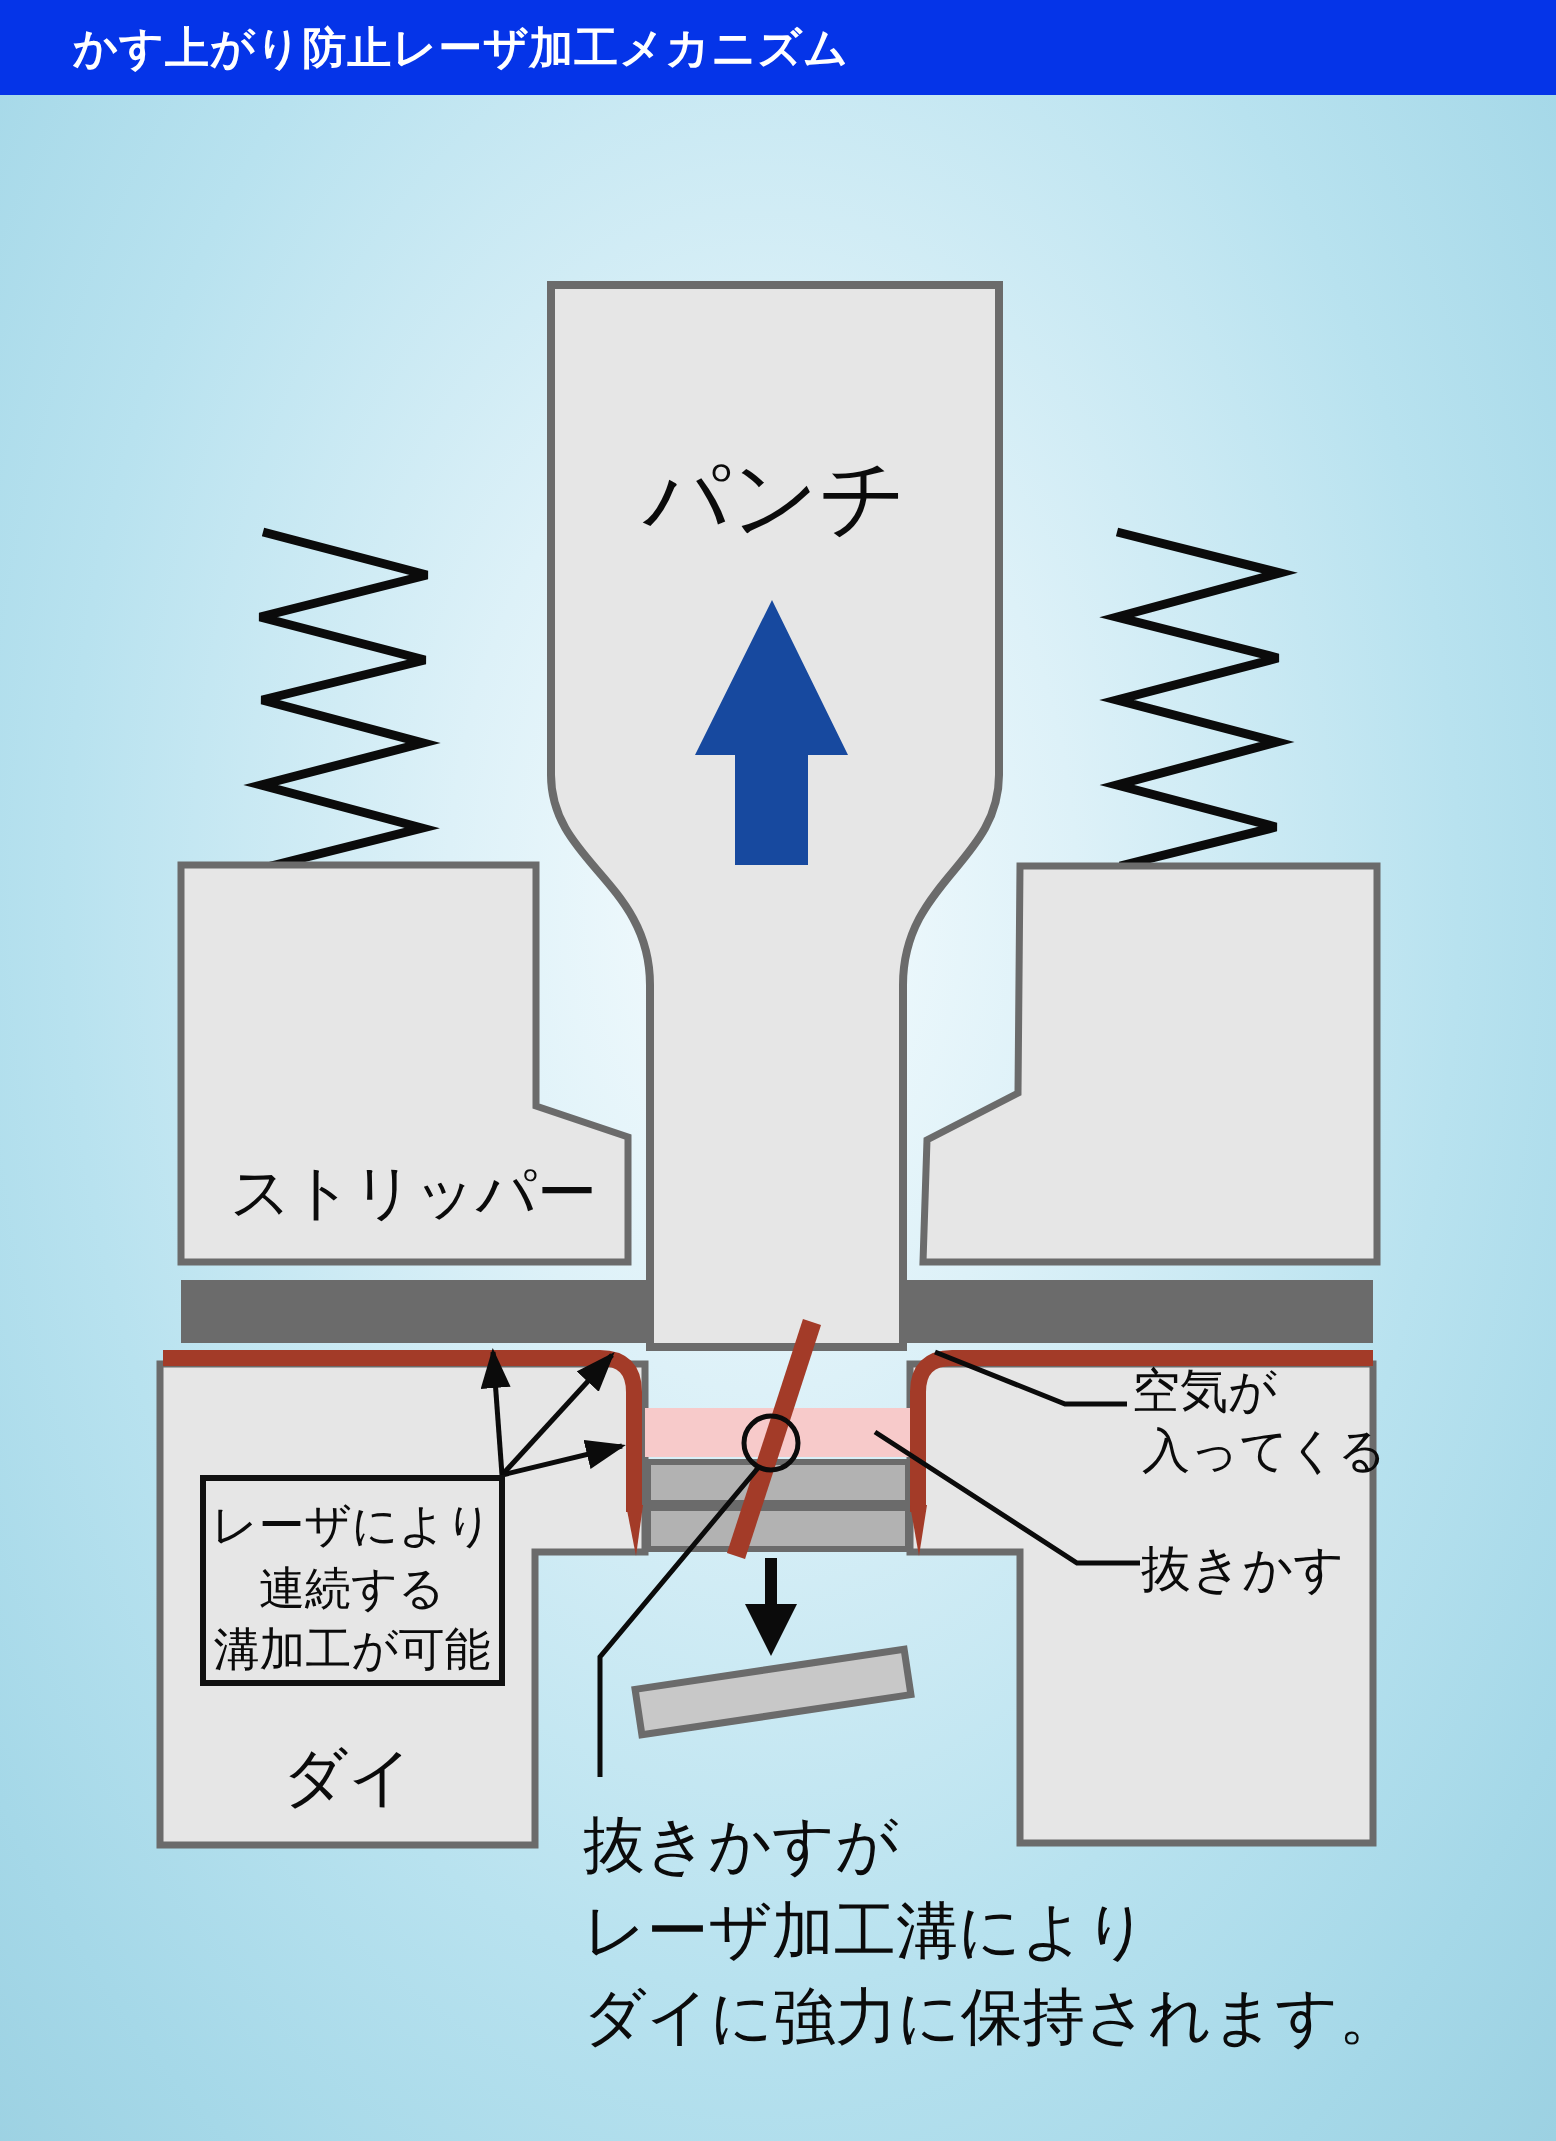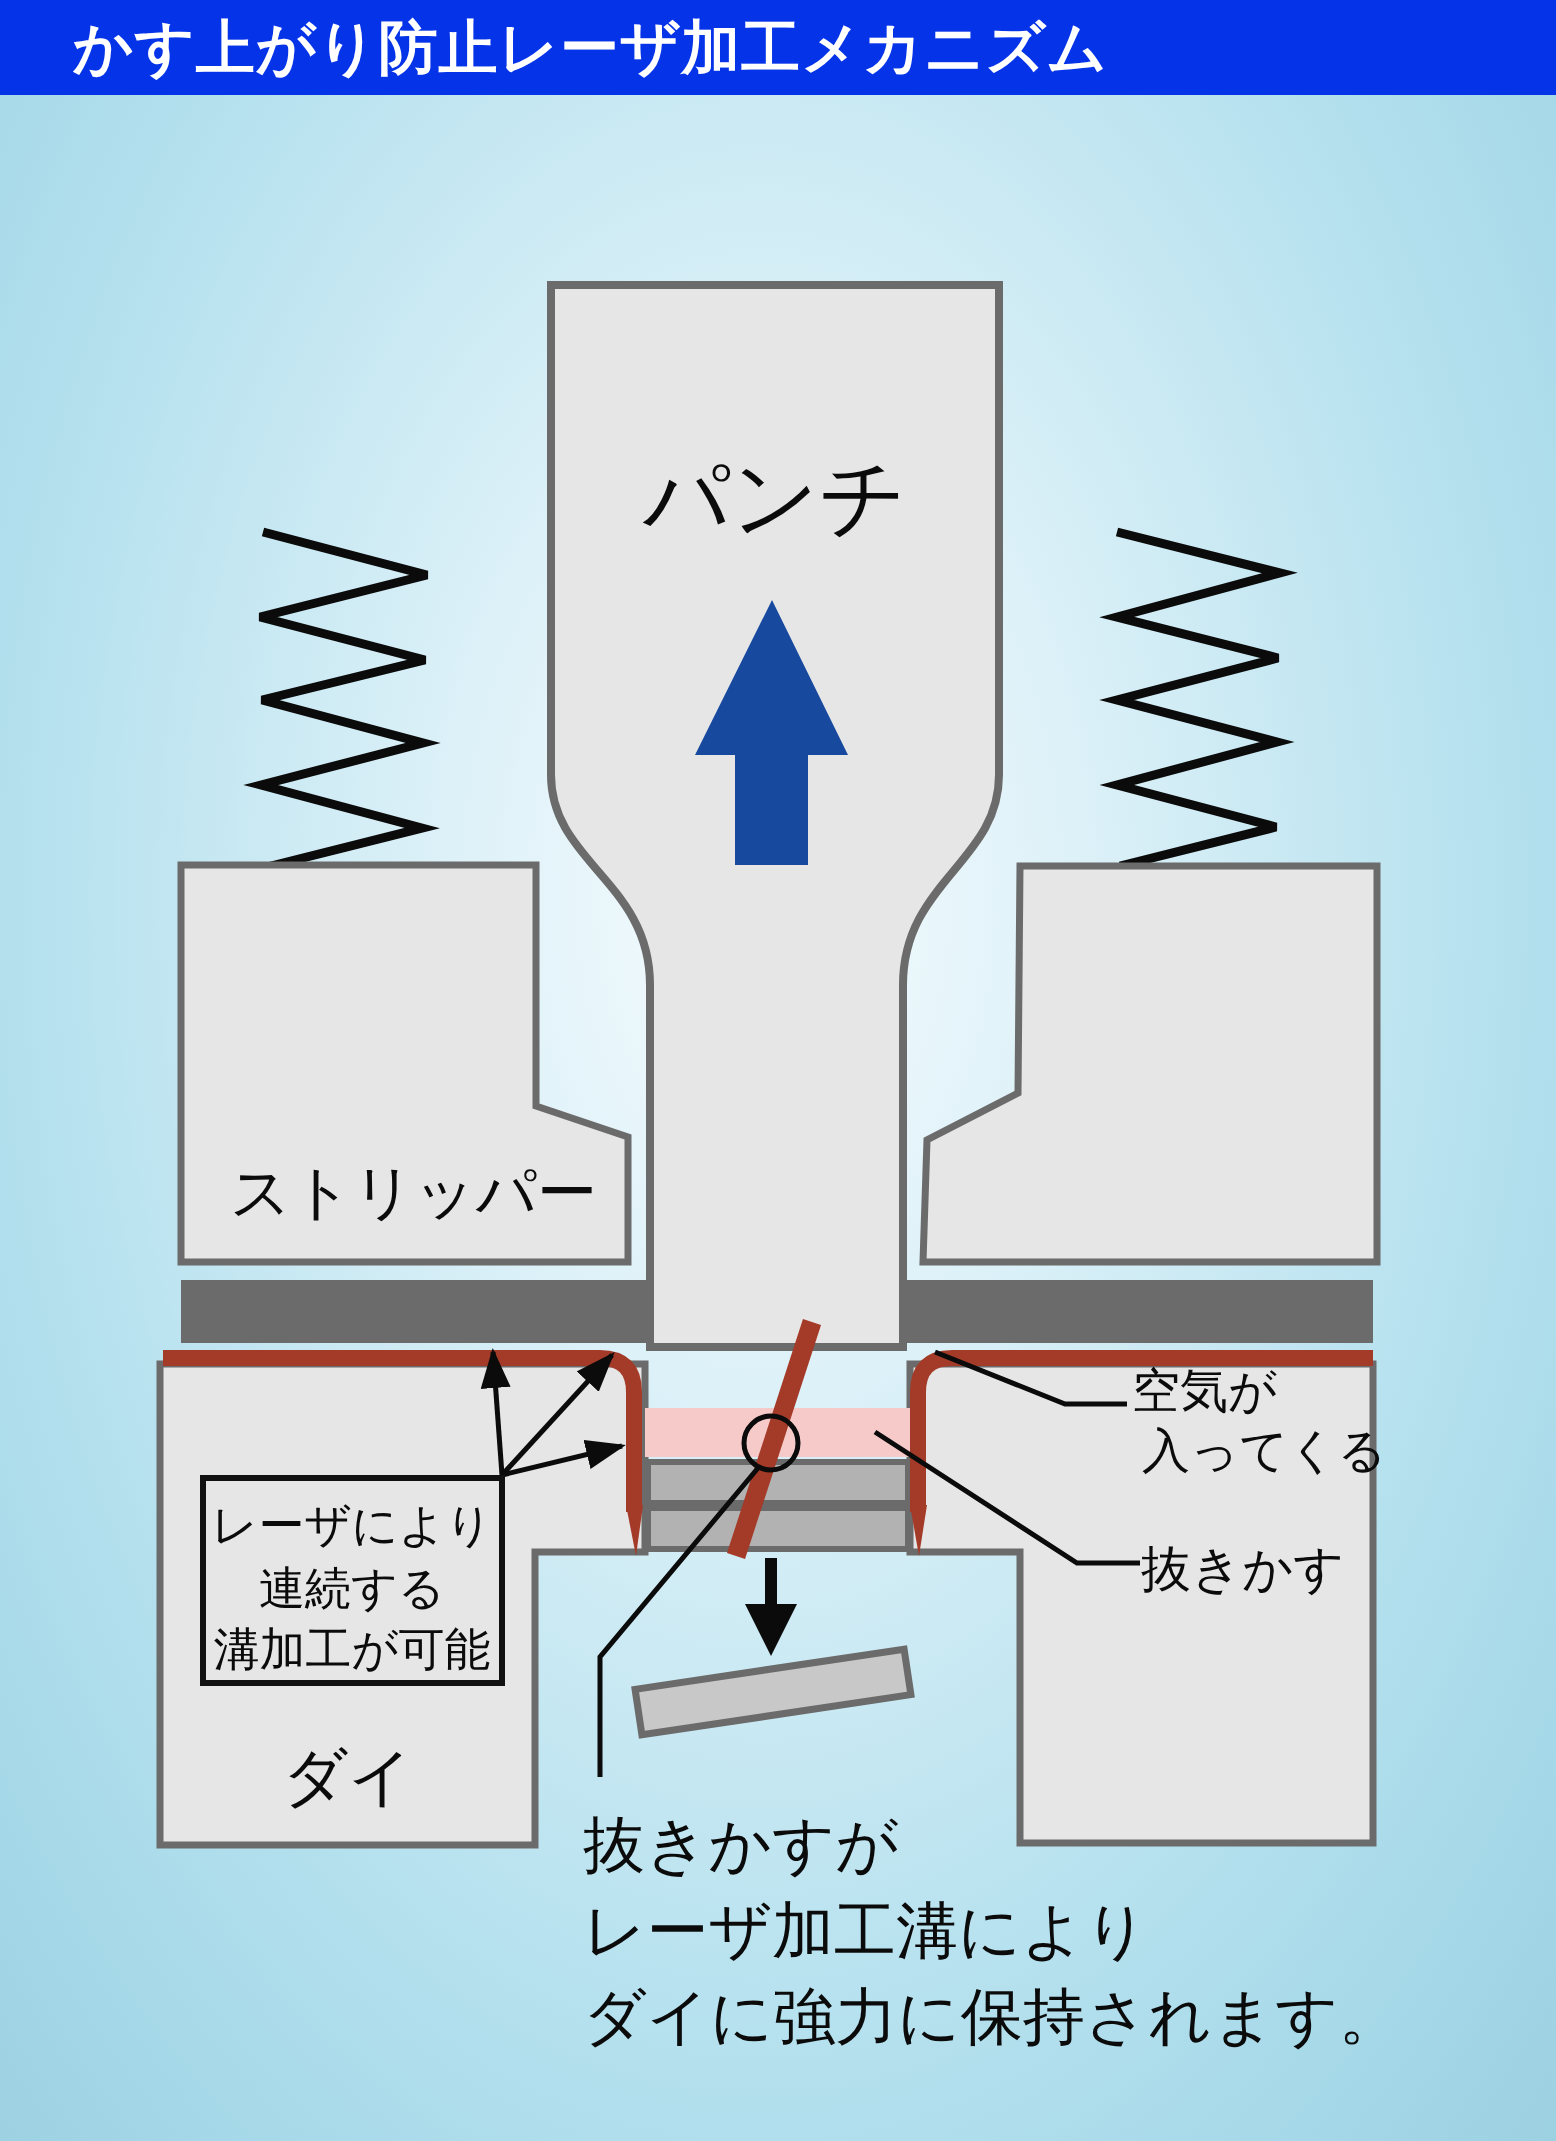--- a/index.html
+++ b/index.html
@@ -7,21 +7,21 @@
     position:relative;
     width:1556px;height:2141px;
     overflow:hidden;
     font-family:"DejaVu Sans","Liberation Sans",sans-serif;
     background:radial-gradient(ellipse at 49% 42%, #f6fcfe 0%, #ddf1f8 28%, #b8e2ef 62%, #a5d8e8 85%, #9cd1e2 100%);
   }
   #title-bar{
     position:absolute;left:0;top:0;width:1556px;height:95px;
     background:#0534e8;
     color:#ffffff;
-    font-size:59px;font-weight:bold;
+    font-size:44px;font-weight:bold;
     line-height:95px;
     padding-left:73px;box-sizing:border-box;
     white-space:nowrap;
     letter-spacing:1px;
   }
   #diagram-svg{position:absolute;left:0;top:0;}
   text{font-family:"DejaVu Sans","Liberation Sans",sans-serif;fill:#0b0b0b;}
 </style>
 </head>
 <body>

